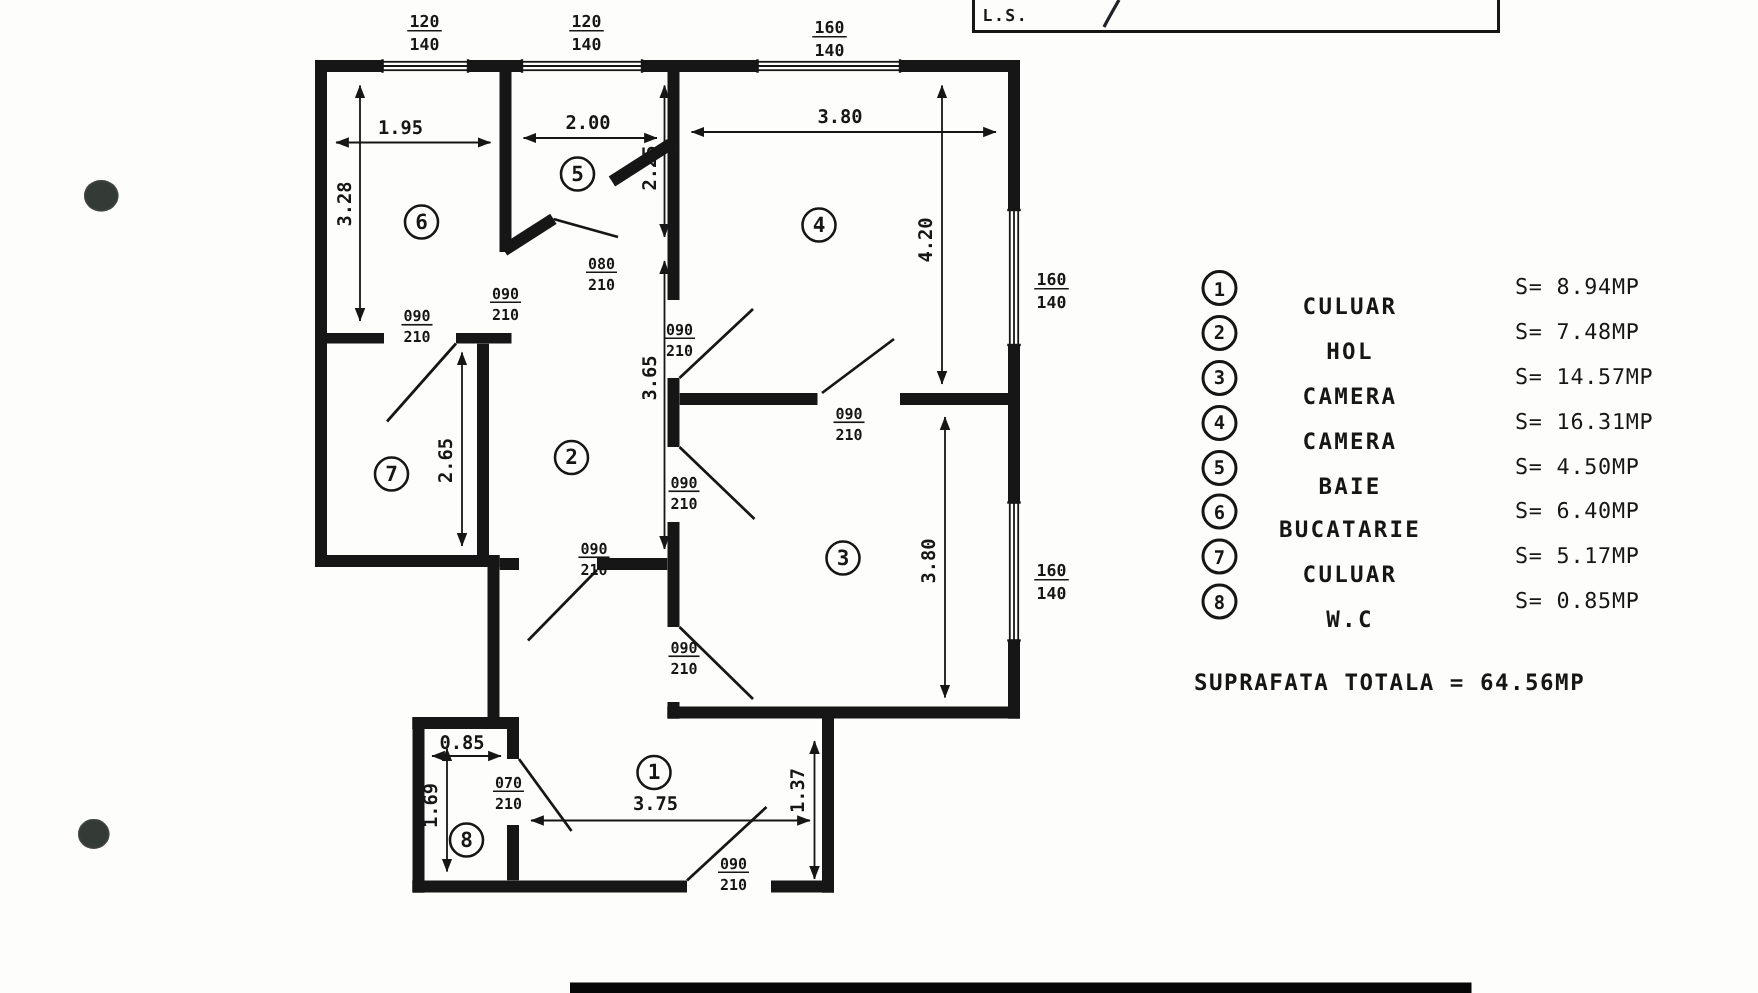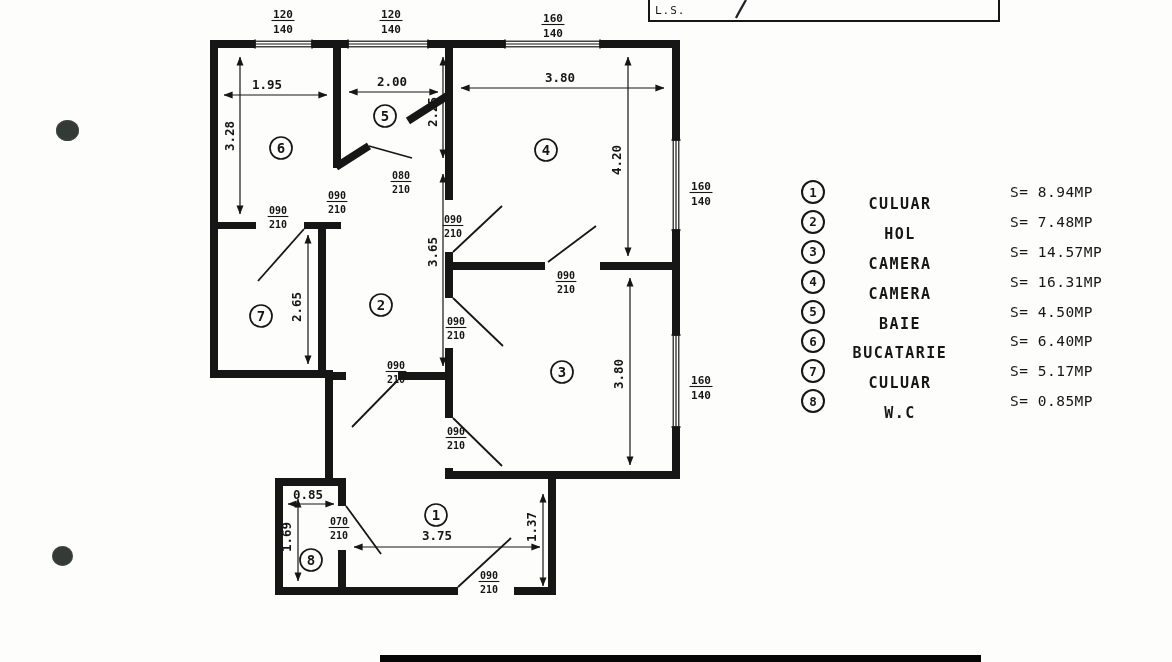--- a/index.html
+++ b/index.html
@@ -11,21 +11,21 @@
   .frac-text{font-weight:bold;text-anchor:middle;}
   .room-num{font-size:14px;font-weight:bold;text-anchor:middle;}
   .legend{position:absolute;left:796px;top:171px;width:330px;}
   .legend-row{display:grid;grid-template-columns:34px 140px 1fr;height:29.9px;align-items:center;}
   .lnum{width:20px;height:20px;border:2px solid #161616;border-radius:50%;justify-self:center;
         display:flex;align-items:center;justify-content:center;font-size:12.5px;font-weight:bold;}
   .llabel{text-align:center;font-size:15px;font-weight:bold;letter-spacing:1.5px;white-space:nowrap;margin-top:24px;}
   .larea{padding-left:40px;font-size:14.5px;font-weight:normal;letter-spacing:.5px;white-space:nowrap;}
   .legend-total{position:absolute;left:796px;top:446px;font-size:15px;font-weight:bold;letter-spacing:1px;white-space:nowrap;}
   .stamp{position:absolute;left:648px;top:-28px;width:348px;height:46px;border:2.5px solid #161616;background:transparent;}
-  .stamp-label{position:absolute;left:5px;bottom:3px;font-size:11px;font-weight:normal;letter-spacing:1px;}
+  .stamp-label{position:absolute;left:5px;bottom:3px;font-size:11px;font-weight:bold;letter-spacing:1px;}
   .stamp svg{position:absolute;left:0;top:0;}
   .hole{position:absolute;border-radius:50%;background:#343a35;box-shadow:0 0 2px #565e57 inset;}
   .hole1{left:56px;top:120px;width:23px;height:21px;}
   .hole2{left:52px;top:546px;width:21px;height:20px;}
   .bottombar{position:absolute;left:380px;top:655px;width:601px;height:7px;background:#060606;}
 </style>
 </head>
 <body>
 
 <div class="page">
@@ -312,18 +312,19 @@
     <span class="larea">S= 5.17MP</span>
   </div>
 
   <div class="legend-row">
     <span class="lnum">8</span>
     <span class="llabel">W.C</span>
     <span class="larea">S= 0.85MP</span>
   </div>
 </div>
   </div>
+  <div class="legend-total">SUPRAFATA TOTALA = 64.56MP</div>
 
   <div class="hole hole1"></div>
   <div class="hole hole2"></div>
   <div class="bottombar"></div>
 
 </div>
 
 </body></html>

